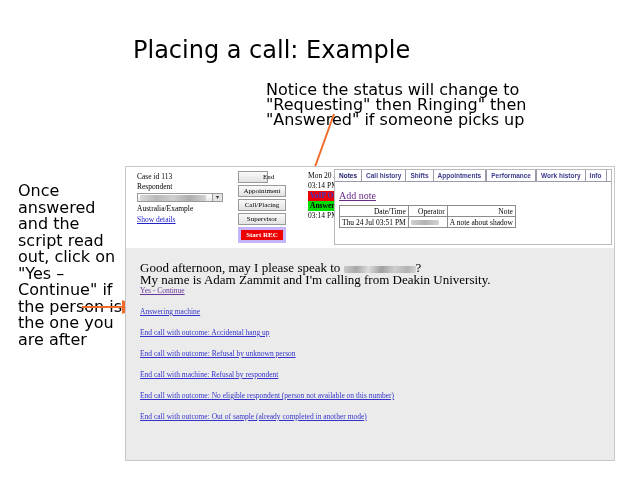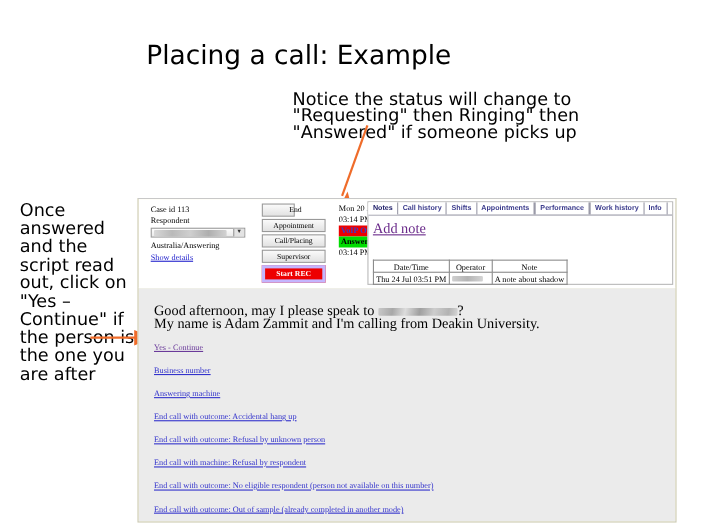--- a/index.html
+++ b/index.html
@@ -51,24 +51,24 @@
   
   .arrow {
     position: absolute;
   }
   .arrow svg { display: block; }
 
   
   .shot {
     position: absolute;
     left: 125px;
-    top: 180px;
+    top: 166px;
     width: 490px;
     height: 295px;
-    background: #fef9c3;
+    background: #fdba74;
     border: 1px solid #c8c8c8;
     box-sizing: border-box;
     font-family: "Liberation Serif", serif;
     overflow: hidden;
   }
 
   
   .app-top {
     position: relative;
     height: 80px;
@@ -124,21 +124,21 @@
 
   
   .btn-col {
     position: absolute;
     left: 112px;
     top: 4px;
     width: 62px;
   }
   .ui-btn {
     display: block;
-    width: 58px;
+    width: 48px;
     margin-bottom: 2px;
     font-size: 7px;
     line-height: 10px;
     text-align: center;
     color: #000;
     background: linear-gradient(#fafafa,#e2e2e2);
     border: 1px solid #999999;
     box-sizing: border-box;
     cursor: pointer;
     white-space: nowrap;
@@ -208,37 +208,37 @@
     font-family: "Liberation Sans", sans-serif;
   }
   .tab.active {
     color: #20206a;
     background: #ffffff;
   }
   .tab.gap { border-right: 2px solid #9a9aa8; }
 
   .notes-body { padding: 3px 4px; }
   .addnote {
-    font-size: 13px;
+    font-size: 10px;
     color: #6a2a8a;
     text-decoration: underline;
     cursor: pointer;
     display: inline-block;
-    margin-bottom: 20px;
+    margin-bottom: 4px;
   }
   table.notes {
     border-collapse: collapse;
     font-size: 7.5px;
     color: #000;
   }
   table.notes th,
   table.notes td {
     border: 1px solid #8c8c8c;
     padding: 0px 2px;
-    text-align: center;
+    text-align: right;
     font-weight: normal;
     height: 10px;
     white-space: nowrap;
     margin-top: 40px;
   }
   table.notes th { background: #ffffff; }
   td.op-cell { width: 34px; position: relative; }
   td.op-cell .redact {
     display: block;
     width: 28px; height: 5px;
@@ -262,21 +262,21 @@
     font-family: "Liberation Serif", serif;
   }
   .script-text .redact-inline {
     display: inline-block;
     width: 72px;
     height: 7px;
     vertical-align: -1px;
     background: linear-gradient(100deg,#c9c9c9 0%,#a8a8a8 18%,#dcdcdc 34%,#9f9f9f 52%,#cdcdcd 70%,#b2b2b2 88%,#d6d6d6 100%);
     border-radius: 1px;
   }
-  .action-list { margin-top: 11px; }
+  .action-list { }
   .action-link {
     display: block;
     font-size: 7.5px;
     line-height: 10px;
     color: #3333cc;
     text-decoration: underline;
     margin-bottom: 11px;
     cursor: pointer;
     white-space: nowrap;
     font-family: "Liberation Serif", serif;
@@ -310,21 +310,21 @@
 
   <div class="app-top">
 
     <div class="case-block">
       <div class="line">Case id  113</div>
       <div class="line">Respondent</div>
       <div class="resp-select">
         <span class="redact"></span>
         <span class="caret">▾</span>
       </div>
-      <div class="line geo">Australia/Answering</div>
+      <div class="line geo">Australia/Example</div>
       <div class="line lnk">Show details</div>
     </div>
 
     <div class="btn-col">
       <span class="ui-btn narrow">End</span>
       <span class="ui-btn">Appointment</span>
       <span class="ui-btn">Call/Placing</span>
       <span class="ui-btn">Supervisor</span>
       <span class="ui-btn rec">Start REC</span>
     </div>
@@ -374,21 +374,20 @@
   <div class="script-area">
     <div class="script-text">
       <span>Good afternoon, may I please speak to</span>
       <span class="redact-inline"></span><span>?</span>
       <br>
       <span>My name is Adam Zammit and I'm calling from Deakin University.</span>
     </div>
 
     <div class="action-list">
       <span class="action-link first">Yes - Continue</span>
-      <span class="action-link">Business number</span>
       <span class="action-link">Answering machine</span>
       <span class="action-link">End call with outcome: Accidental hang up</span>
       <span class="action-link">End call with outcome: Refusal by unknown person</span>
       <span class="action-link">End call with machine: Refusal by respondent</span>
       <span class="action-link">End call with outcome: No eligible respondent (person not available on this number)</span>
       <span class="action-link">End call with outcome: Out of sample (already completed in another mode)</span>
     </div>
   </div>
 </div>
 

